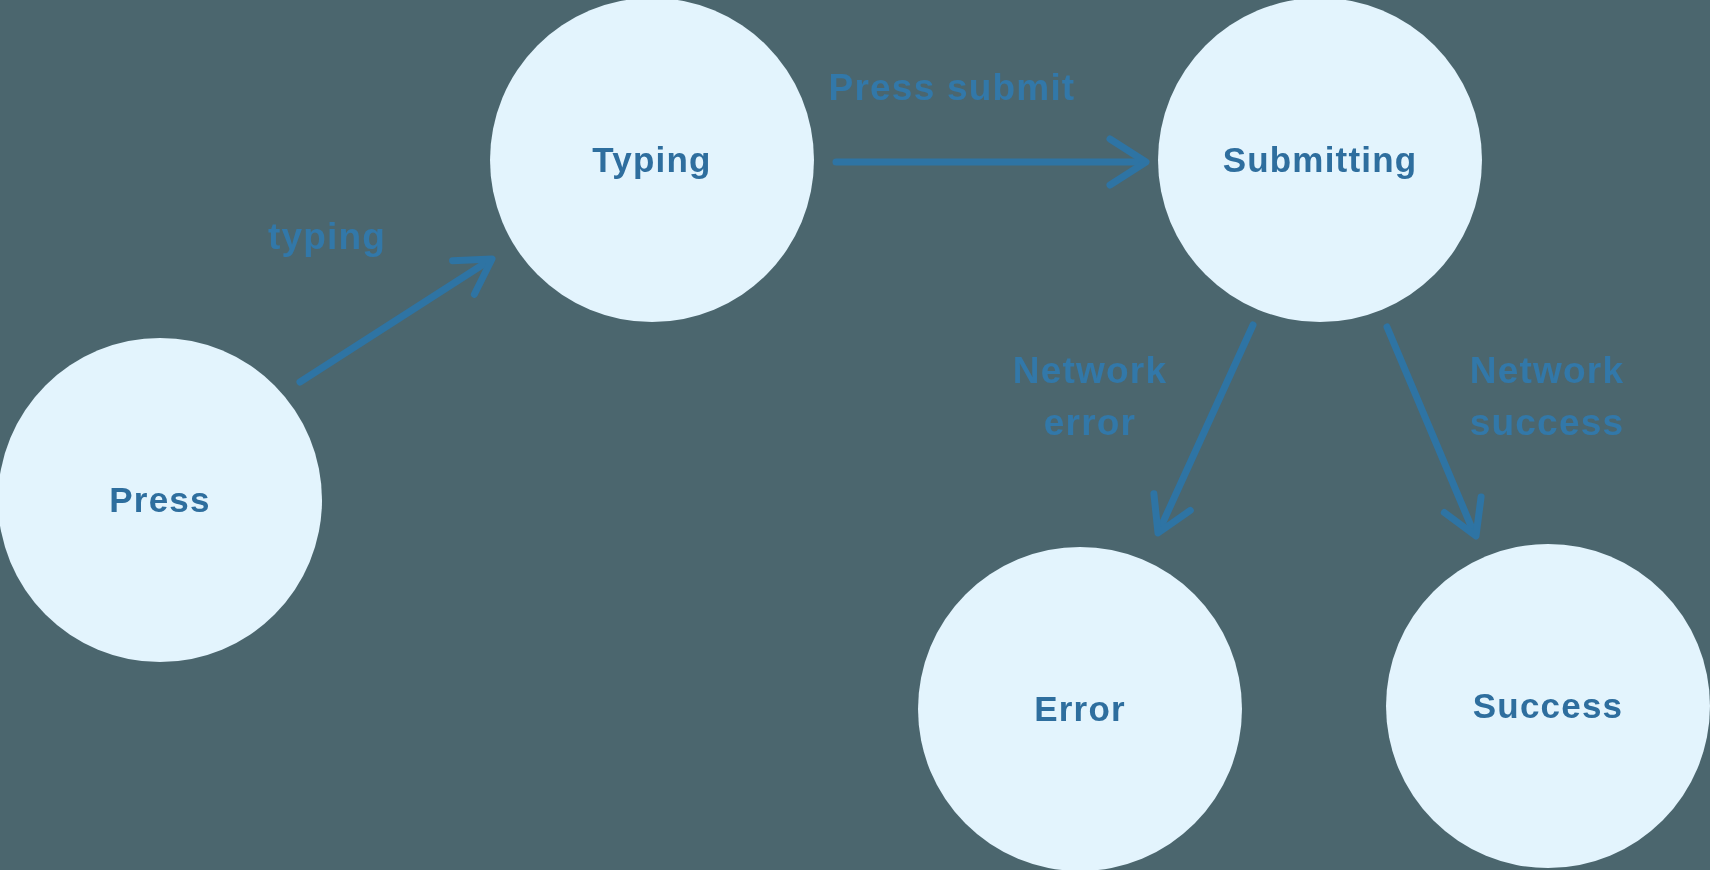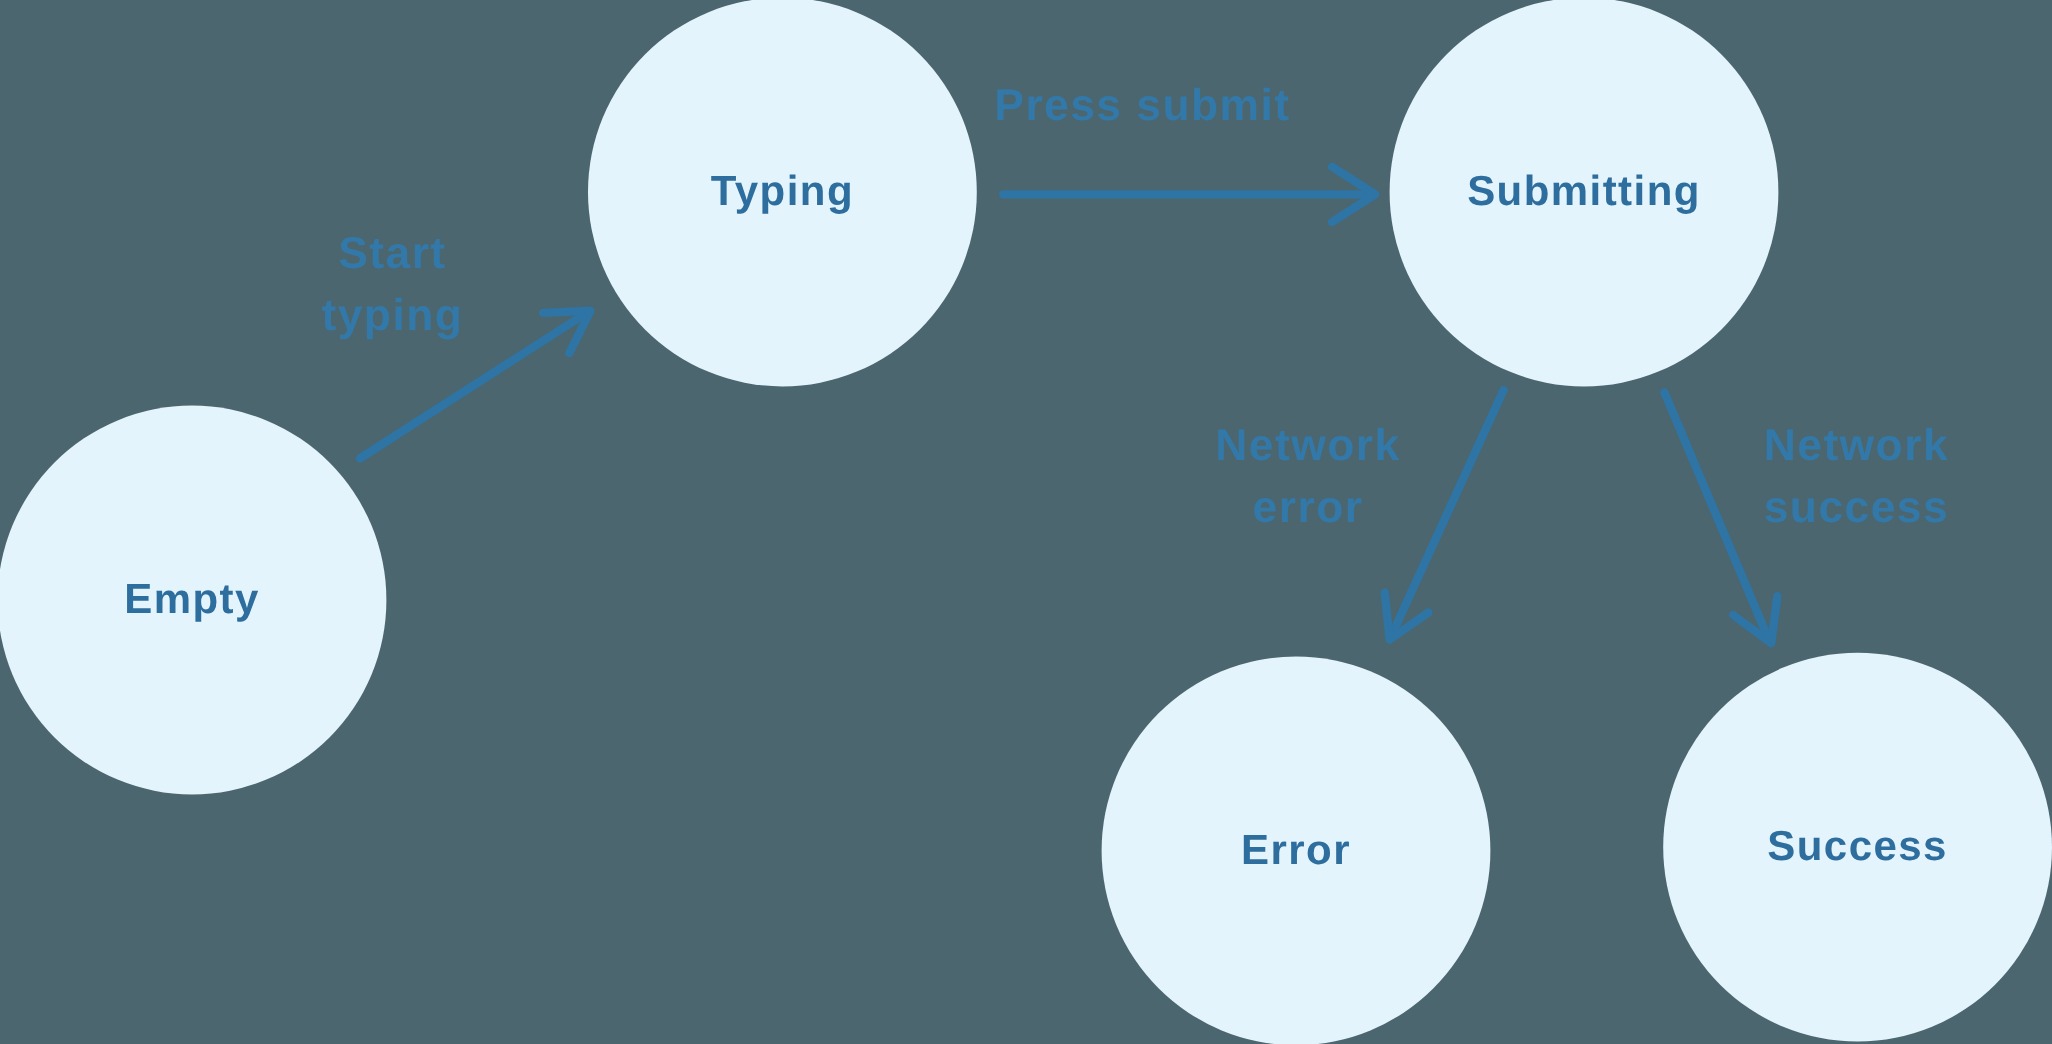--- a/index.html
+++ b/index.html
@@ -80,41 +80,40 @@
       <line x1="1253" y1="325" x2="1159" y2="531"></line>
       <polyline points="1153.9,493.8 1158,533 1190.3,510.4"></polyline>
     </g>
     <g>
       <line x1="1387" y1="327" x2="1474" y2="533"></line>
       <polyline points="1444.3,512.5 1476,536 1481.1,496.9"></polyline>
     </g>
   </svg>
 
   <div class="node" style="left:-2px;top:338px">
-    <span class="node-label">Empty</span>
+    <span class="node-label">Press</span>
   </div>
 
   <div class="node" style="left:490px;top:-2px">
     <span class="node-label">Typing</span>
   </div>
 
   <div class="node" style="left:1158px;top:-2px">
     <span class="node-label">Submitting</span>
   </div>
 
   <div class="node" style="left:918px;top:547px">
     <span class="node-label">Error</span>
   </div>
 
   <div class="node" style="left:1386px;top:544px">
     <span class="node-label">Success</span>
   </div>
 
   <div class="edge-label" style="left:327px;top:237px">
-    <span>Start</span>
     <span>typing</span>
   </div>
 
   <div class="edge-label" style="left:952px;top:88px">
     <span>Press submit</span>
   </div>
 
   <div class="edge-label" style="left:1090px;top:397px">
     <span>Network</span>
     <span>error</span>

